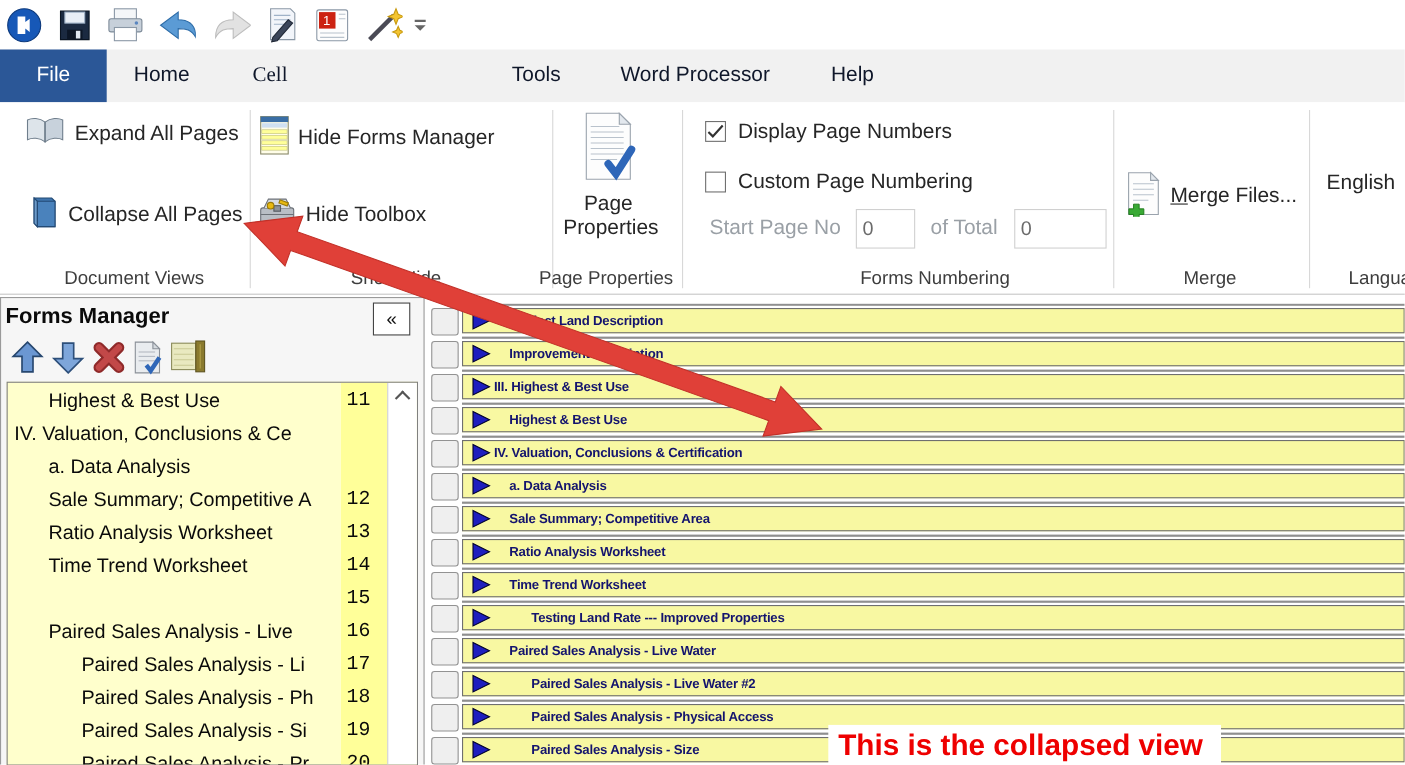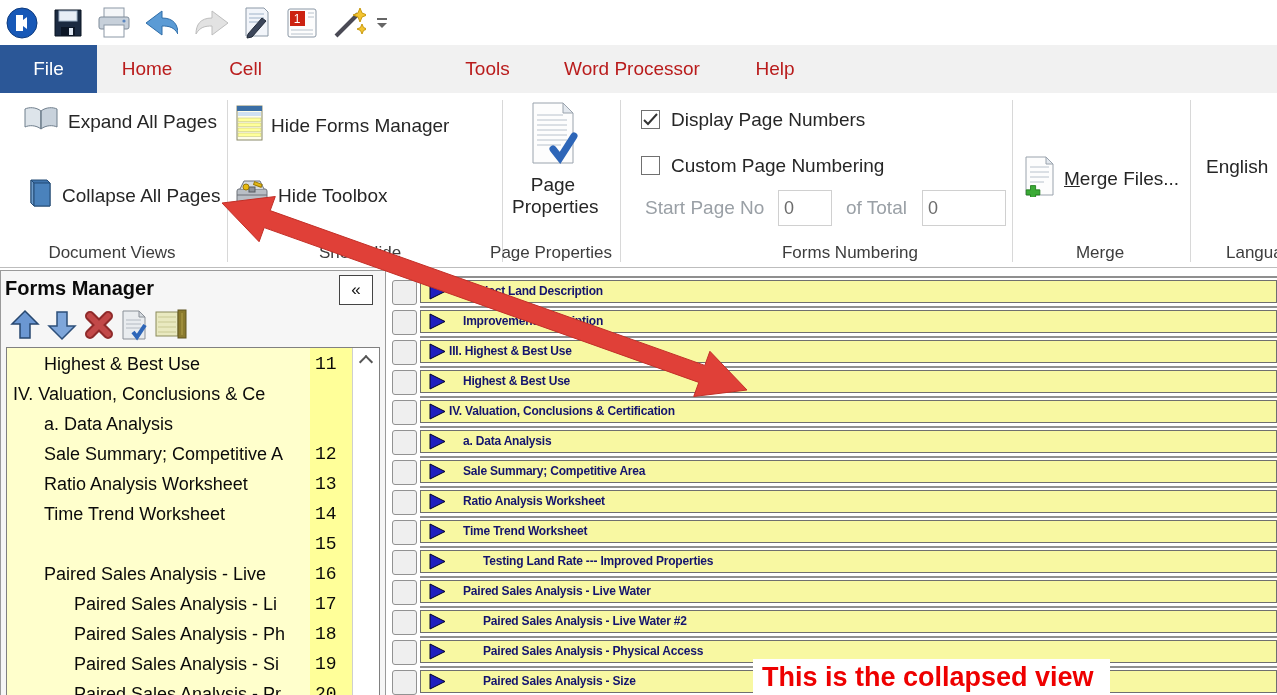--- a/index.html
+++ b/index.html
@@ -7,24 +7,24 @@
     font-family:"Liberation Sans", sans-serif; background:#fff; }
   .abs { position:absolute; }
 
   
   #qat { position:absolute; left:0; top:0; width:1277px; height:45px; background:#fff; }
   .qat-icon { position:absolute; top:5px; width:36px; height:36px; display:flex; align-items:center; justify-content:center; cursor:default; }
 
   
   #tabrow { position:absolute; left:0; top:45px; width:1277px; height:48px; background:#f1f1f1; }
   .tab { position:absolute; top:0; height:48px; line-height:48px; text-align:center;
-         font-size:19px; color:#b91c1c; }
+         font-size:19px; color:#0f172a; }
   #tab-file { left:0; width:97px; background:#2b5797; color:#fff; }
   #tab-home { left:97px;  width:100px; }
-  #tab-cell { left:197px; width:97px; }
+  #tab-cell { left:197px; width:97px;font-family:Liberation Serif, serif; }
   #tab-document { left:294px; width:146px; background:#fff; color:#2b579a;
       border:1px solid #d5d5d5; border-bottom:none; height:49px; z-index:3; }
   #tab-tools { left:440px; width:95px; }
   #tab-wp   { left:535px; width:194px; }
   #tab-help { left:729px; width:92px; }
 
   
   #ribbon { position:absolute; left:0; top:93px; width:1277px; height:175px; background:#fff;
             border-bottom:1px solid #bdbdbd; font-size:19px; color:#262626; }
   .rsep { position:absolute; top:7px; height:162px; width:1px; background:#d8d8d8; }
@@ -185,21 +185,21 @@
   <div class="rbtn" style="left:24px;top:84px">
     <span>
       <svg width="30" height="32">
           <path d="M7 3 h16 l3 3 v23 h-16 l-3 -3 z" fill="#3f74ad" stroke="#234a75"></path>
           <path d="M7 3 l3 3 v23 l-3 -3 z" fill="#6d9bc9" stroke="#234a75"></path>
           <path d="M10 6 h16 v23 h-16 z" fill="#4a82bc" stroke="#234a75"></path>
         </svg>
     </span>
     <span>Collapse All Pages</span>
   </div>
-  <div class="grouplabel" style="left:22px;width:180px">Document Views</div>
+  <div class="grouplabel" style="left:32px;width:180px">Document Views</div>
   <div class="rsep" style="left:227px"></div>
 
   <div class="rbtn" style="left:236px;top:12px">
     <span>
       <svg width="27" height="36">
           <rect x="1" y="1" width="25" height="34" fill="#fffde8" stroke="#8a8a6a"></rect>
           <rect x="1" y="1" width="25" height="5" fill="#3a6ea5"></rect>
           <rect x="2" y="7" width="23" height="4" fill="#cfe0f2"></rect>
           <g fill="#ffff99" stroke="#bbbb77" stroke-width="0.5">
             <rect x="2" y="13" width="23" height="3.5"></rect>

